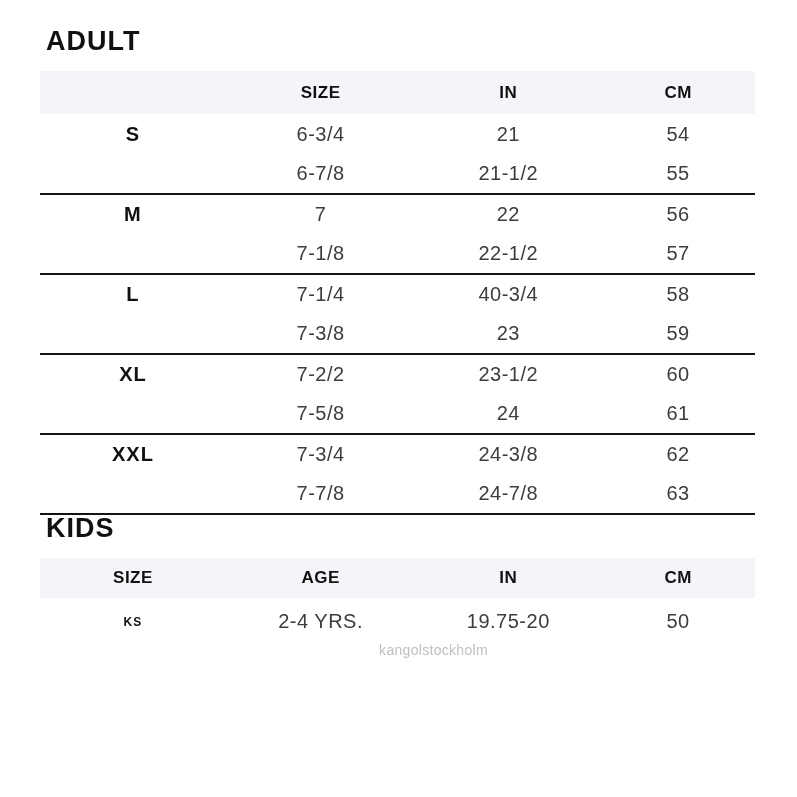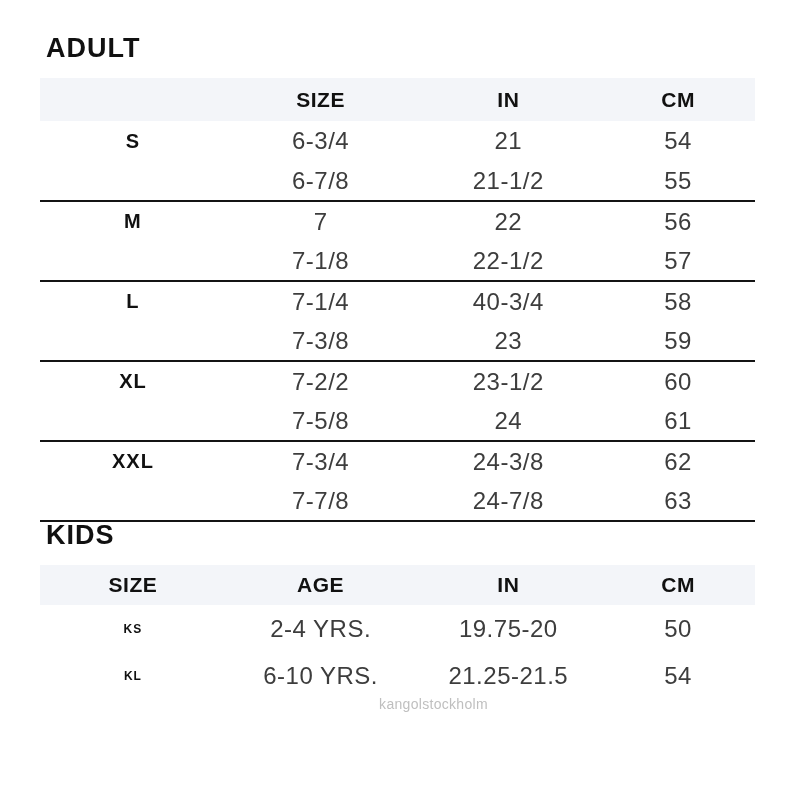--- a/index.html
+++ b/index.html
@@ -11,39 +11,39 @@
     --page_bg:#ffffff;
   }
   *{box-sizing:border-box;}
   html,body{margin:0;padding:0;}
   body{
     width:797px;height:797px;overflow:hidden;
     background:var(--page_bg);
     font-family:"Liberation Sans", sans-serif;
     -webkit-font-smoothing:antialiased;
   }
-  .wrap{padding:35px 42px 0 40px;}
+  .wrap{padding:28px 42px 0 40px;}
   .section-title{
     font-size:27px;line-height:26px;font-weight:700;color:var(--ink);
     letter-spacing:1px;margin:0 0 17px 6px;
   }
   .section-title.kids{}
   table{
     border-collapse:collapse;width:715px;table-layout:fixed;
   }
   col.c1{width:26%;} col.c2{width:26.5%;} col.c3{width:26%;} col.c4{width:21.5%;}
   thead th{
     background:var(--header_bg);
     height:43px;padding:0;
-    font-size:21px;font-weight:700;color:var(--ink);
+    font-size:17px;font-weight:700;color:var(--ink);
     letter-spacing:0.5px;text-align:center;vertical-align:middle;
   }
   td{
     height:40px;padding:0;text-align:center;vertical-align:middle;
-    font-size:24px;font-weight:400;color:var(--value_ink);
+    font-size:20px;font-weight:400;color:var(--value_ink);
     letter-spacing:0.5px;
   }
   td.lbl{font-weight:700;color:var(--ink);font-size:20px;letter-spacing:1px;}
   tbody.group{border-bottom:2px solid var(--rule);}
   table.kids-table thead th{height:40px;}
   table.kids-table td{height:47px;}
   table.kids-table td.lbl{font-size:12px;}
   .footer{
     width:715px;text-align:center;margin-top:-4px;
     transform:translateX(36px);
@@ -163,26 +163,20 @@
         <th>CM</th>
       </tr>
     </thead>
     <tbody>
       <tr>
         <td class="lbl">KS</td>
         <td>2-4 YRS.</td>
         <td>19.75-20</td>
         <td>50</td>
       </tr>
-      <tr>
-        <td class="lbl">KL</td>
-        <td>6-10 YRS.</td>
-        <td>21.25-21.5</td>
-        <td>54</td>
-      </tr>
     </tbody>
   </table>
 
   <div class="footer">
     <span>kangolstockholm</span>
   </div>
 
 </main>
 
 </body></html>

